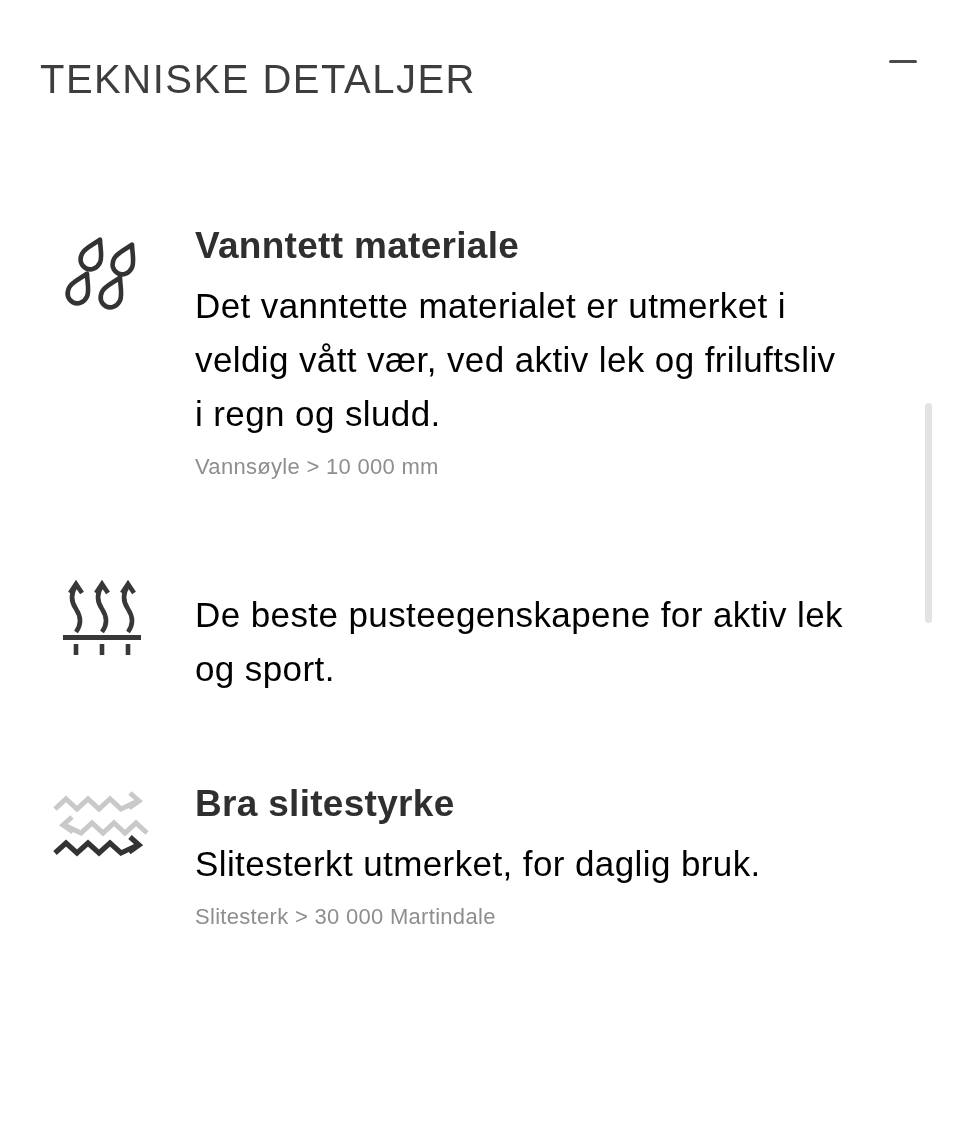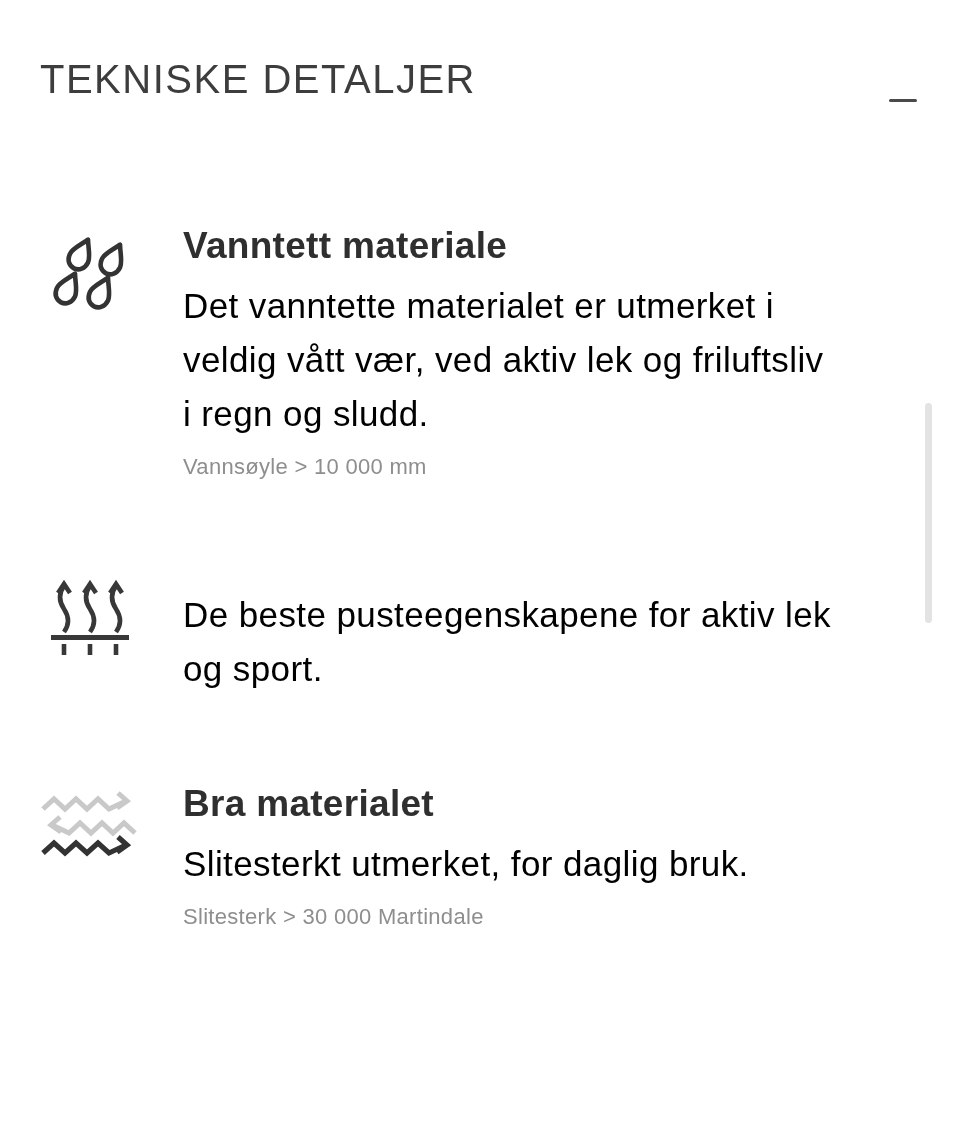--- a/index.html
+++ b/index.html
@@ -2,33 +2,33 @@
 <html><head>
 <meta charset="utf-8">
 <style>
   html,body{margin:0;padding:0;}
   body{
     width:960px;height:1139px;background:#ffffff;overflow:hidden;position:relative;
     font-family:"Liberation Sans", sans-serif;color:#333333;
     -webkit-font-smoothing:antialiased;
   }
   .accordion-header{
-    display:flex;align-items:flex-end;justify-content:space-between;
+    display:flex;align-items:flex-start;justify-content:space-between;
     padding:56px 43px 0 40px;cursor:pointer;
   }
   .section-title{
     margin:0;font-size:40px;line-height:46px;font-weight:400;
     letter-spacing:1.5px;color:#3d3d3d;
   }
   .minus{
     display:block;width:28px;height:3px;background:#4a4a4a;border-radius:2px;margin-top:4px;
   }
   .features{margin-top:124px;}
   .feature{
-    display:flex;align-items:flex-start;padding-left:40px;margin-bottom:88px;
+    display:flex;align-items:flex-start;padding-left:52px;margin-bottom:88px;
   }
   .feature:last-child{margin-bottom:0;}
   .icon-box{width:143px;flex-shrink:0;}
   .icon-drops svg{margin-left:5px;margin-top:2px;}
   .icon-breath svg{margin-left:9px;margin-top:3px;}
   .icon-zigzag svg{margin-left:0;margin-top:6px;}
   .text-col{flex:1;min-width:0;}
   .feature-title{
     margin:0;font-size:37px;line-height:40px;font-weight:700;
     letter-spacing:.3px;color:#2f2f2f;
@@ -110,21 +110,21 @@
             <path d="M95,43 L84,33 L73,43 L62,33 L51,43 L40,33 L29,43 L12,35"></path>
             <path d="M20,27 L11,35 L21,42"></path>
           </g>
           <g stroke="#333333" stroke-width="5.2">
             <path d="M3,63 L14,53 L25,63 L36,53 L47,63 L58,53 L69,63 L86,55"></path>
             <path d="M78,47 L87,55 L77,62"></path>
           </g>
         </svg>
       </div>
       <div class="text-col">
-        <h3 class="feature-title">Bra materialet</h3>
+        <h3 class="feature-title">Bra slitestyrke</h3>
         <p class="feature-desc">Slitesterkt utmerket, for daglig bruk.</p>
         <p class="feature-spec">Slitesterk &gt; 30 000 Martindale</p>
       </div>
     </article>
 
   </div>
 
   <div class="scrollbar-thumb"></div>
 </div>
 

